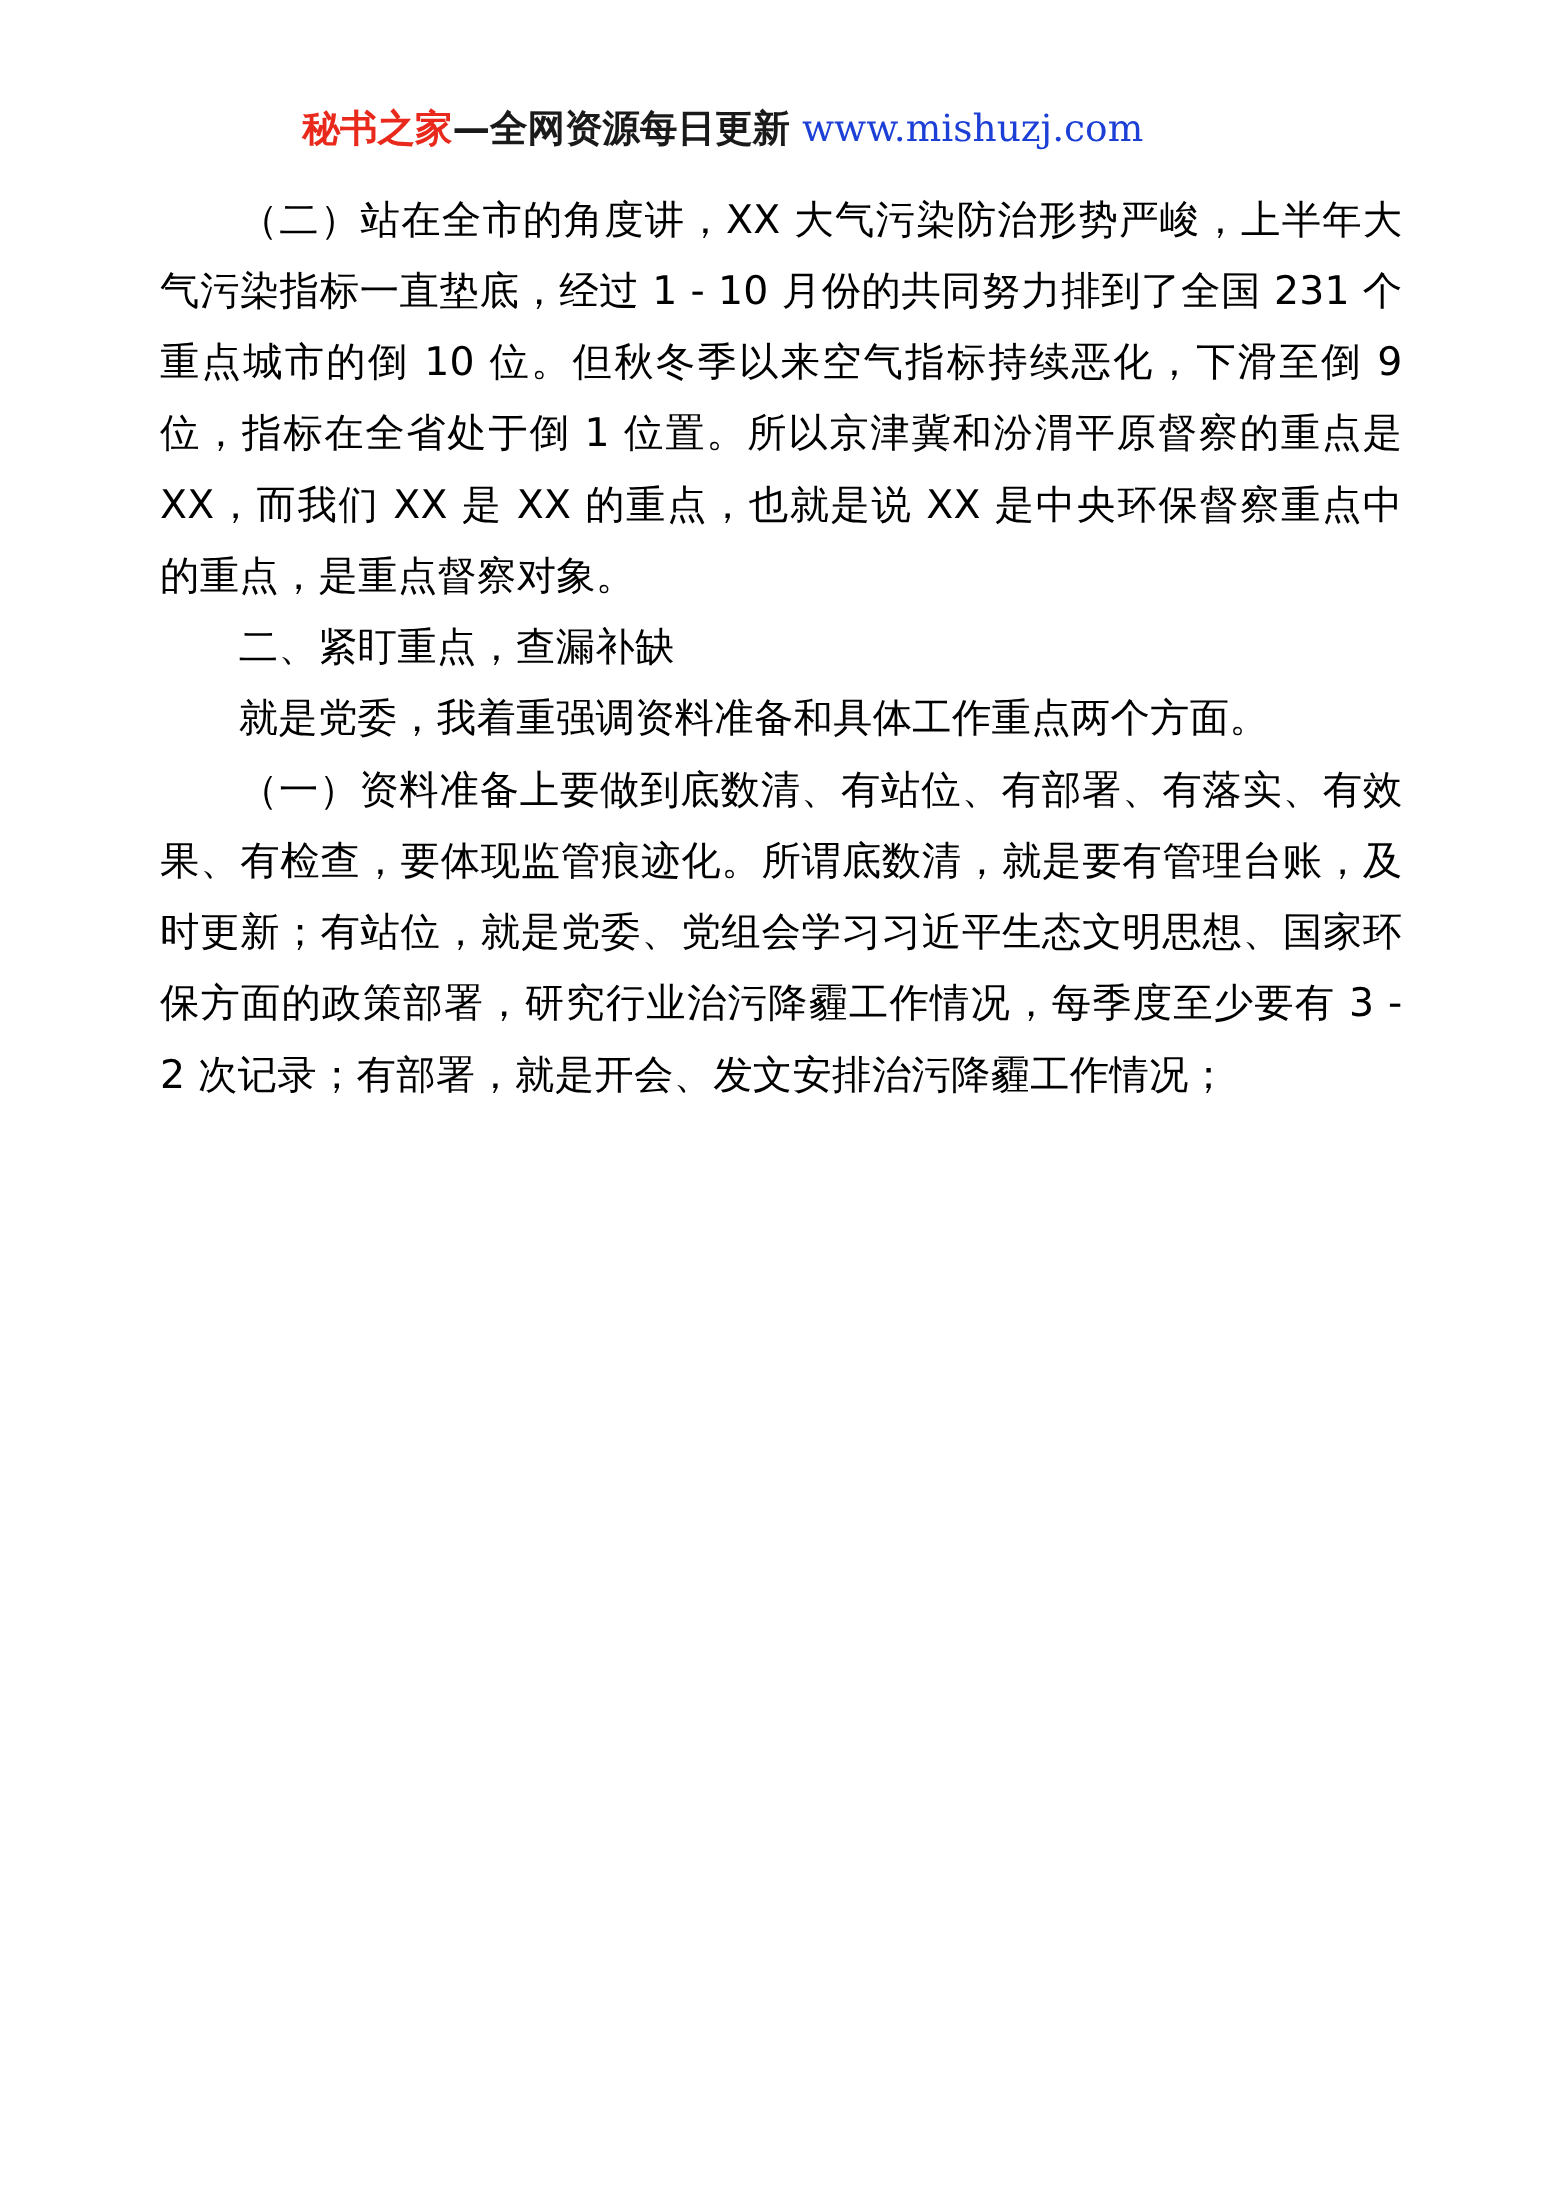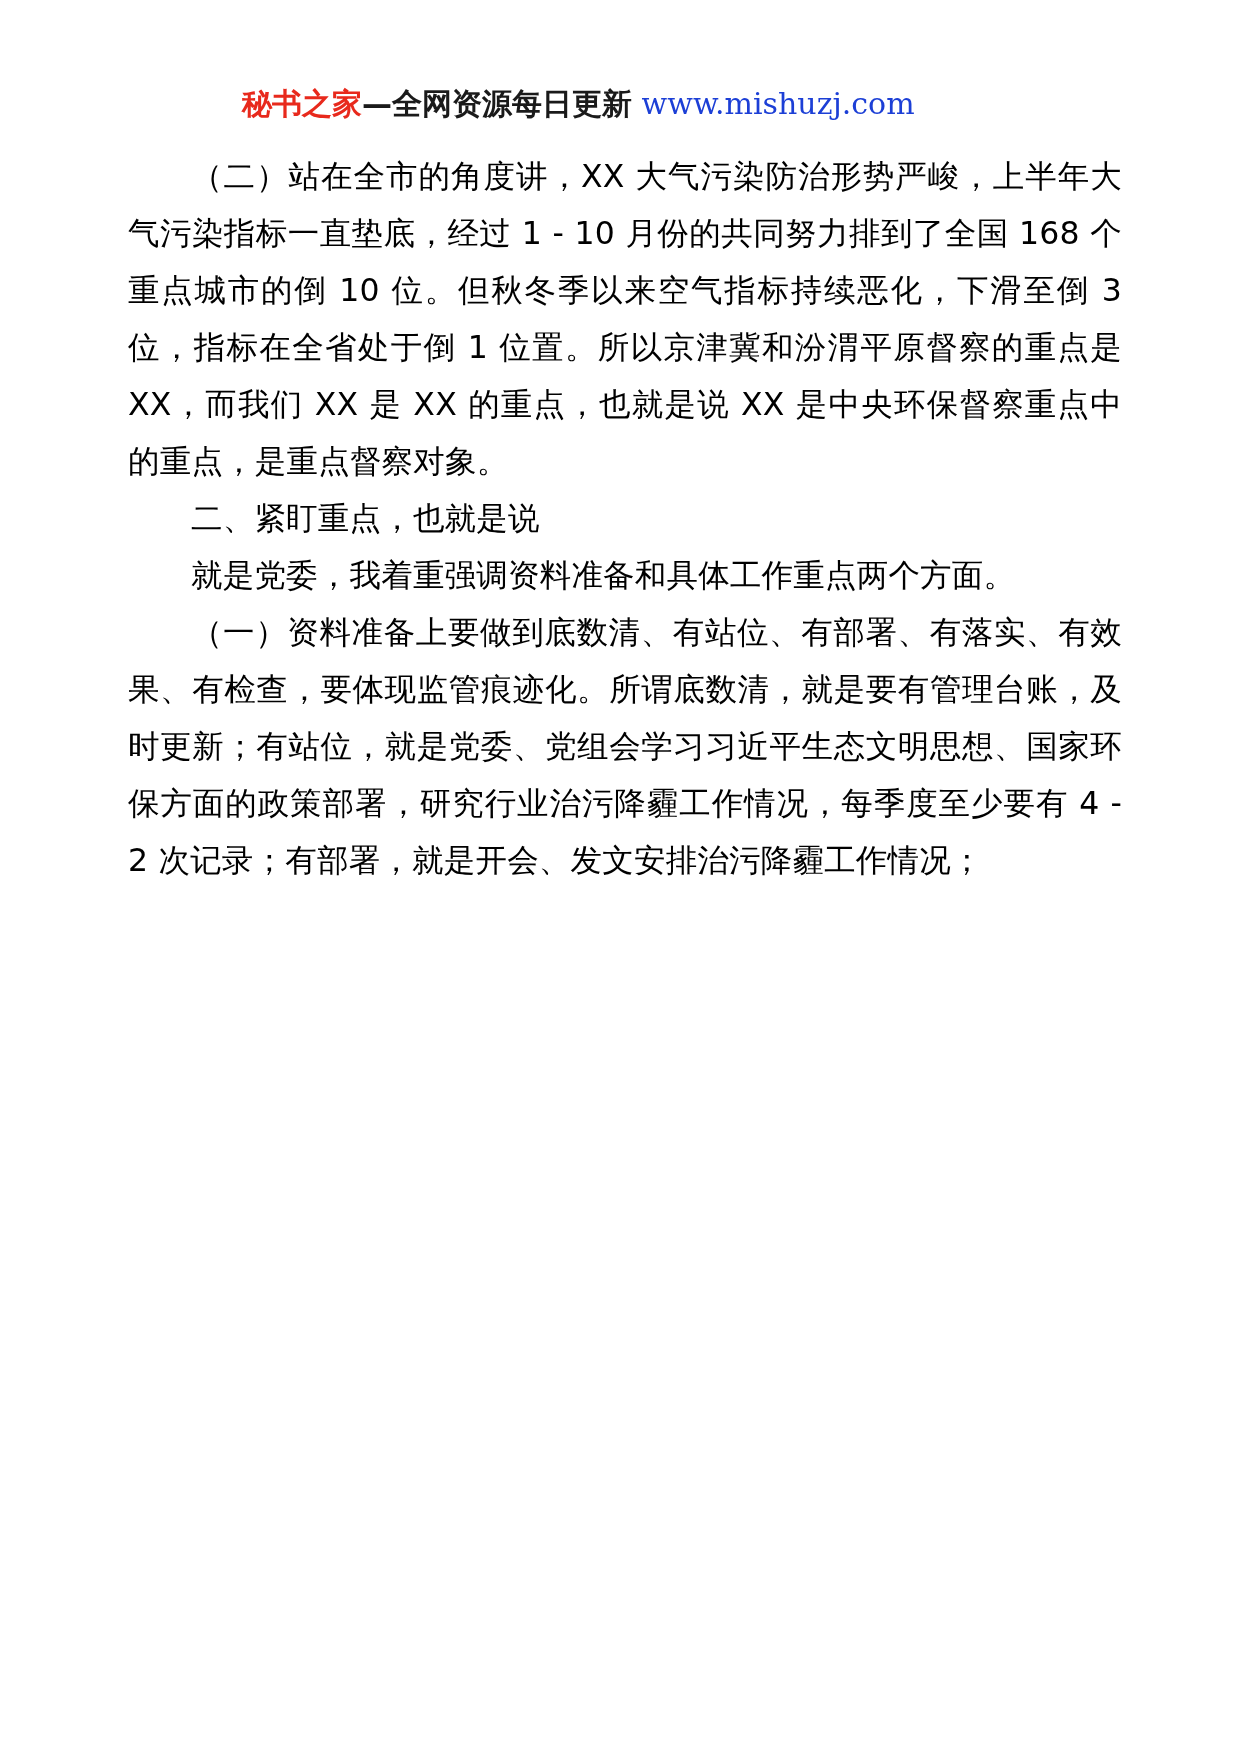--- a/index.html
+++ b/index.html
@@ -61,18 +61,18 @@
 </style>
 </head>
 <body>
 
 <div class="page">
 
   <div class="watermark">
     <span class="wm-red">秘书之家</span><span class="wm-dash">—</span><span class="wm-black">全网资源每日更新</span>&nbsp;<span class="wm-blue">www.mishuzj.com</span>
   </div>
 
-  <p class="para">（二）站在全市的角度讲，XX 大气污染防治形势严峻，上半年大气污染指标一直垫底，经过 1 - 10 月份的共同努力排到了全国 168 个重点城市的倒 10 位。但秋冬季以来空气指标持续恶化，下滑至倒 3 位，指标在全省处于倒 1 位置。所以京津冀和汾渭平原督察的重点是 XX，而我们 XX 是 XX 的重点，也就是说 XX 是中央环保督察重点中的重点，是重点督察对象。</p>
-  <p class="para">二、紧盯重点，也就是说</p>
+  <p class="para">（二）站在全市的角度讲，XX 大气污染防治形势严峻，上半年大气污染指标一直垫底，经过 1 - 10 月份的共同努力排到了全国 231 个重点城市的倒 10 位。但秋冬季以来空气指标持续恶化，下滑至倒 9 位，指标在全省处于倒 1 位置。所以京津冀和汾渭平原督察的重点是 XX，而我们 XX 是 XX 的重点，也就是说 XX 是中央环保督察重点中的重点，是重点督察对象。</p>
+  <p class="para">二、紧盯重点，查漏补缺</p>
   <p class="para">就是党委，我着重强调资料准备和具体工作重点两个方面。</p>
-  <p class="para">（一）资料准备上要做到底数清、有站位、有部署、有落实、有效果、有检查，要体现监管痕迹化。所谓底数清，就是要有管理台账，及时更新；有站位，就是党委、党组会学习习近平生态文明思想、国家环保方面的政策部署，研究行业治污降霾工作情况，每季度至少要有 4 - 2 次记录；有部署，就是开会、发文安排治污降霾工作情况；</p>
+  <p class="para">（一）资料准备上要做到底数清、有站位、有部署、有落实、有效果、有检查，要体现监管痕迹化。所谓底数清，就是要有管理台账，及时更新；有站位，就是党委、党组会学习习近平生态文明思想、国家环保方面的政策部署，研究行业治污降霾工作情况，每季度至少要有 3 - 2 次记录；有部署，就是开会、发文安排治污降霾工作情况；</p>
 
 </div>
 
 </body></html>

